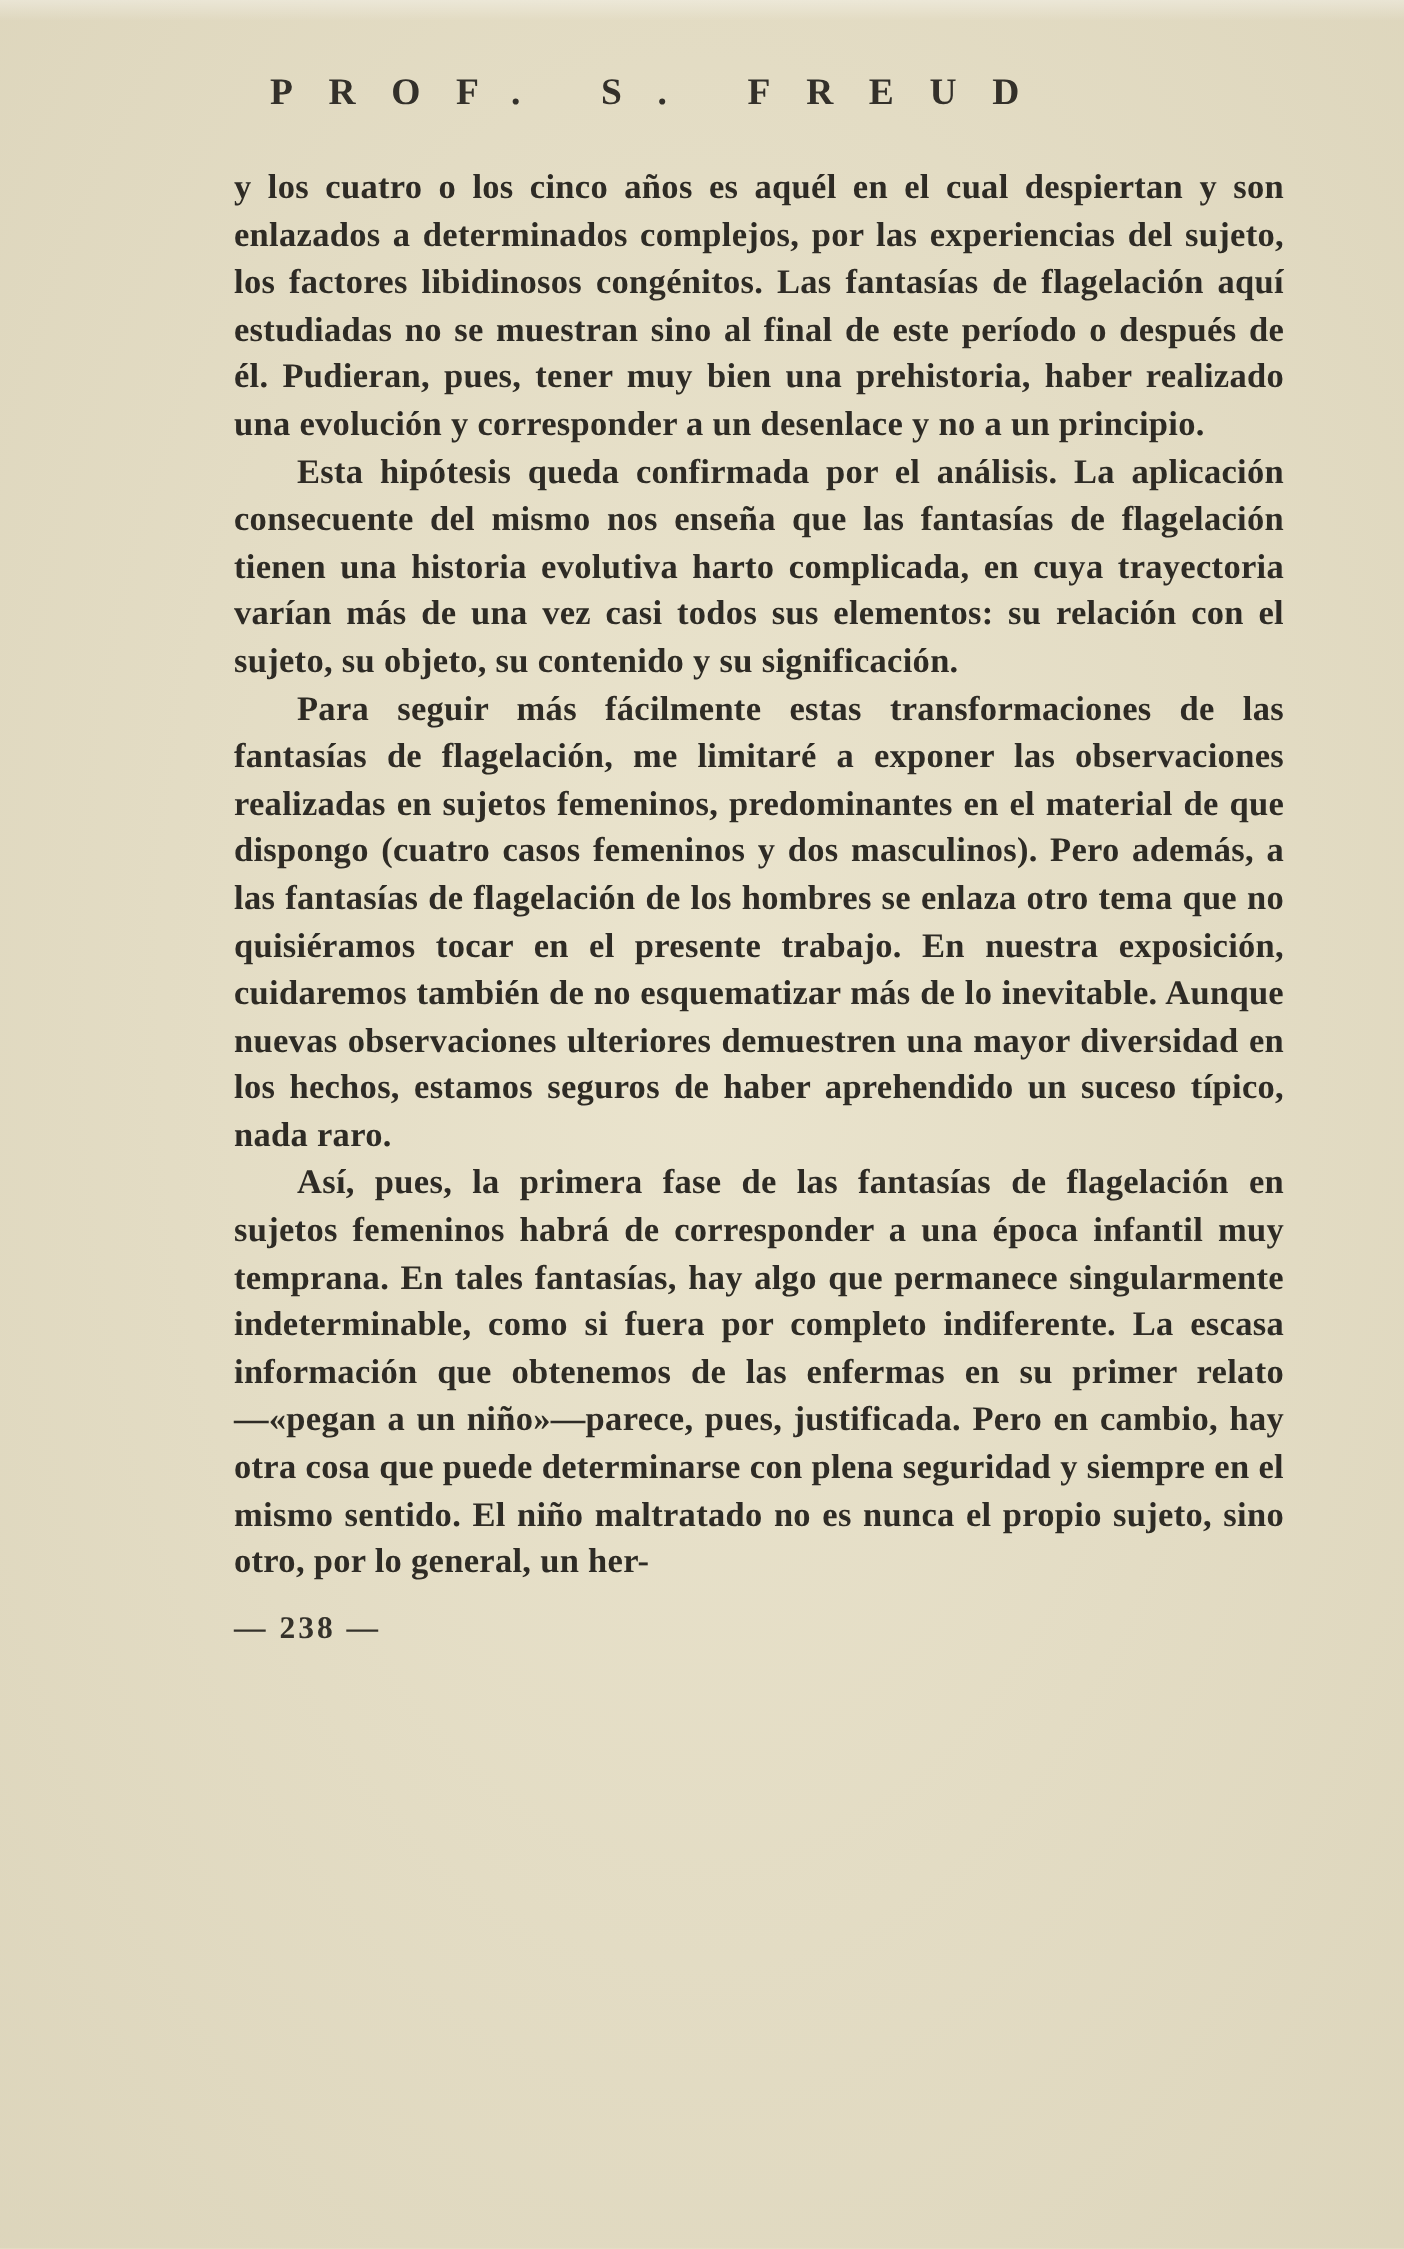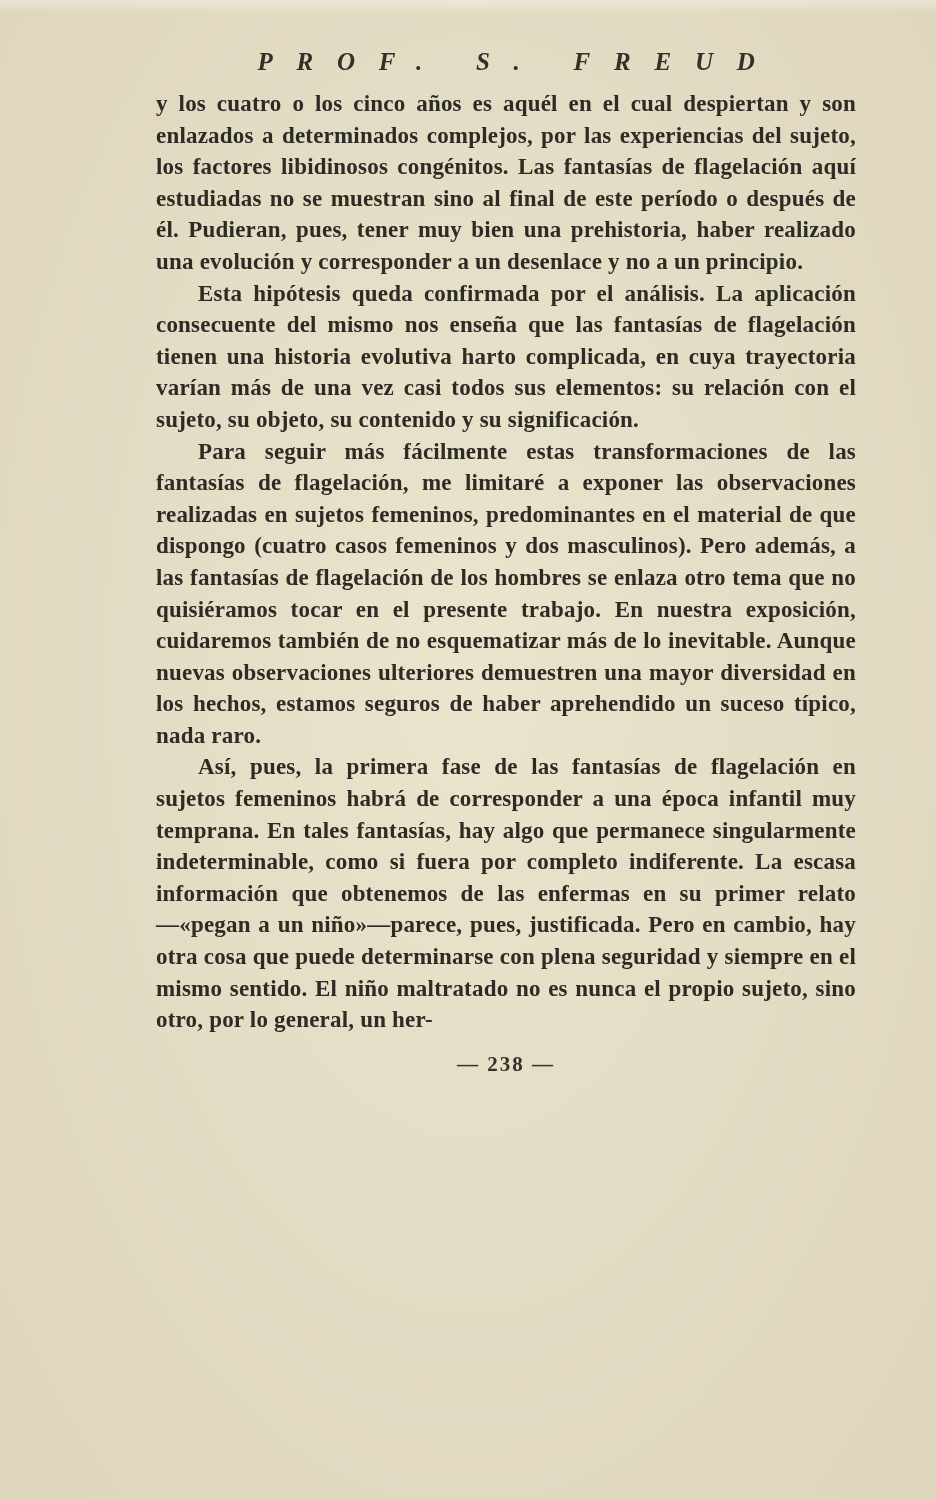--- a/index.html
+++ b/index.html
@@ -22,47 +22,45 @@
     font-family: "Liberation Serif", "DejaVu Serif", serif;
     color: var(--ink);
   }
   .page {
     width: 936px;
     height: 1499px;
     padding: 48px 80px 0 156px;
     position: relative;
   }
   .running-header {
-    font-style: italic;
     font-weight: bold;
     font-size: 25px;
     letter-spacing: 0.95em;
     white-space: nowrap;
-    margin: 0 0 12px 24px;
+    margin: 0 0 33px 24px;
     color: #33302a;
-    text-align: center;
   }
   .body-text {
     width: 700px;
     font-size: 23px;
     line-height: 31.6px;
     text-align: justify;
     letter-spacing: 0.2px;
     font-weight: bold;
   }
   .body-text p {
     margin: 0;
     text-indent: 42px;
   }
   .body-text p.continuation {
     text-indent: 0;
   }
   .page-number {
     width: 700px;
-    text-align: center;
+    text-align: left;
     font-size: 21px;
     font-weight: bold;
     letter-spacing: 2px;
     margin-top: 16px;
     color: #35322b;
   }
 </style>
 </head>
 <body>
 

